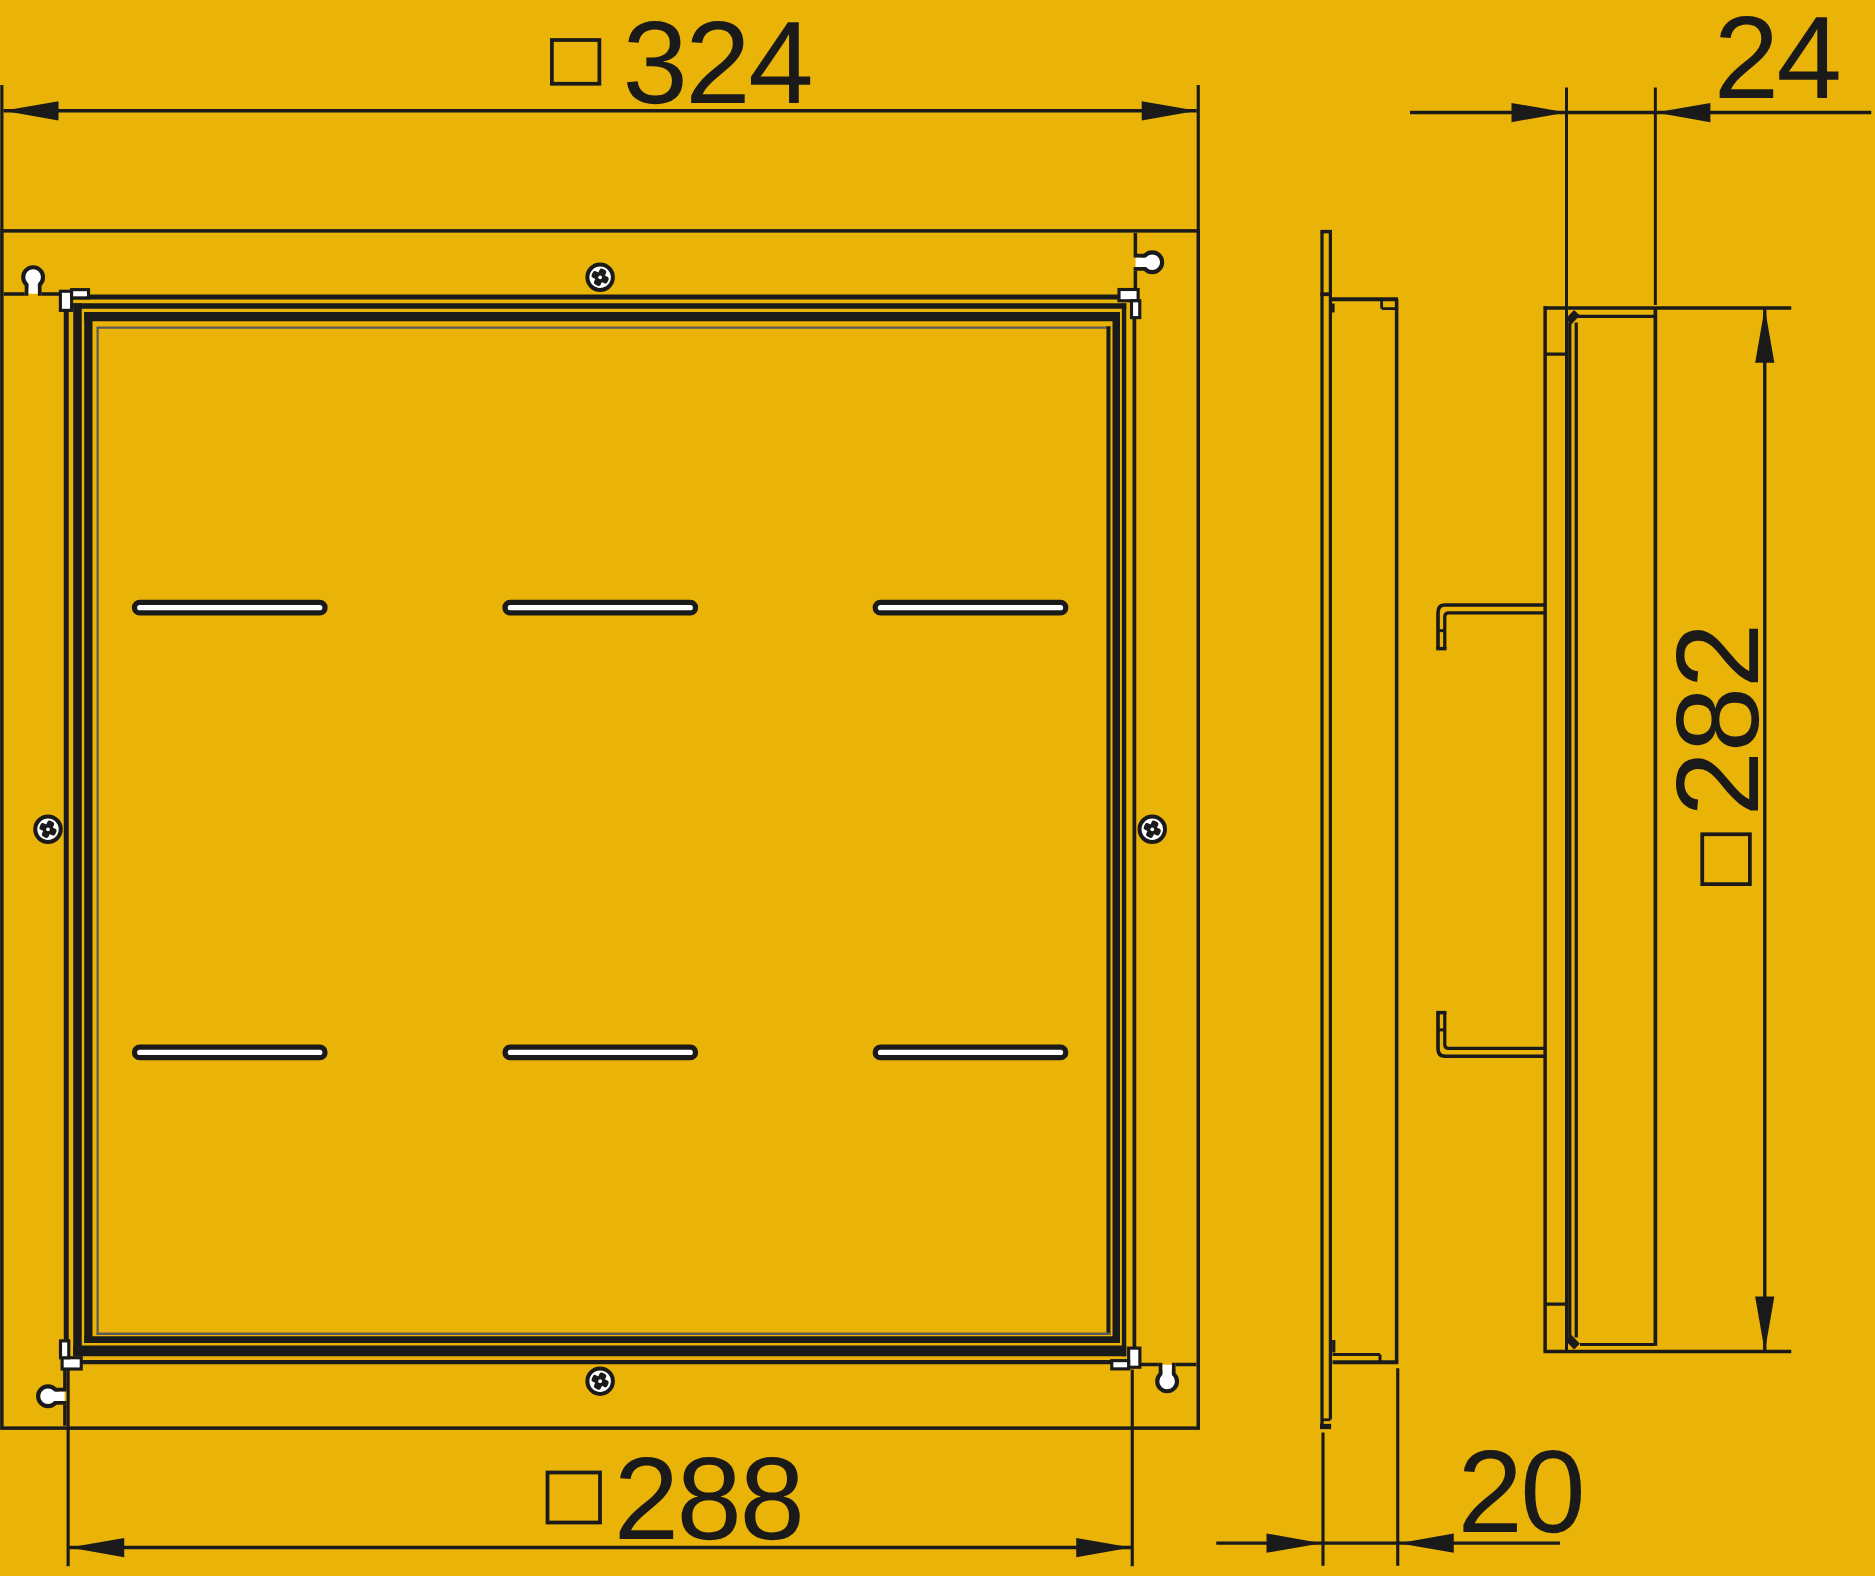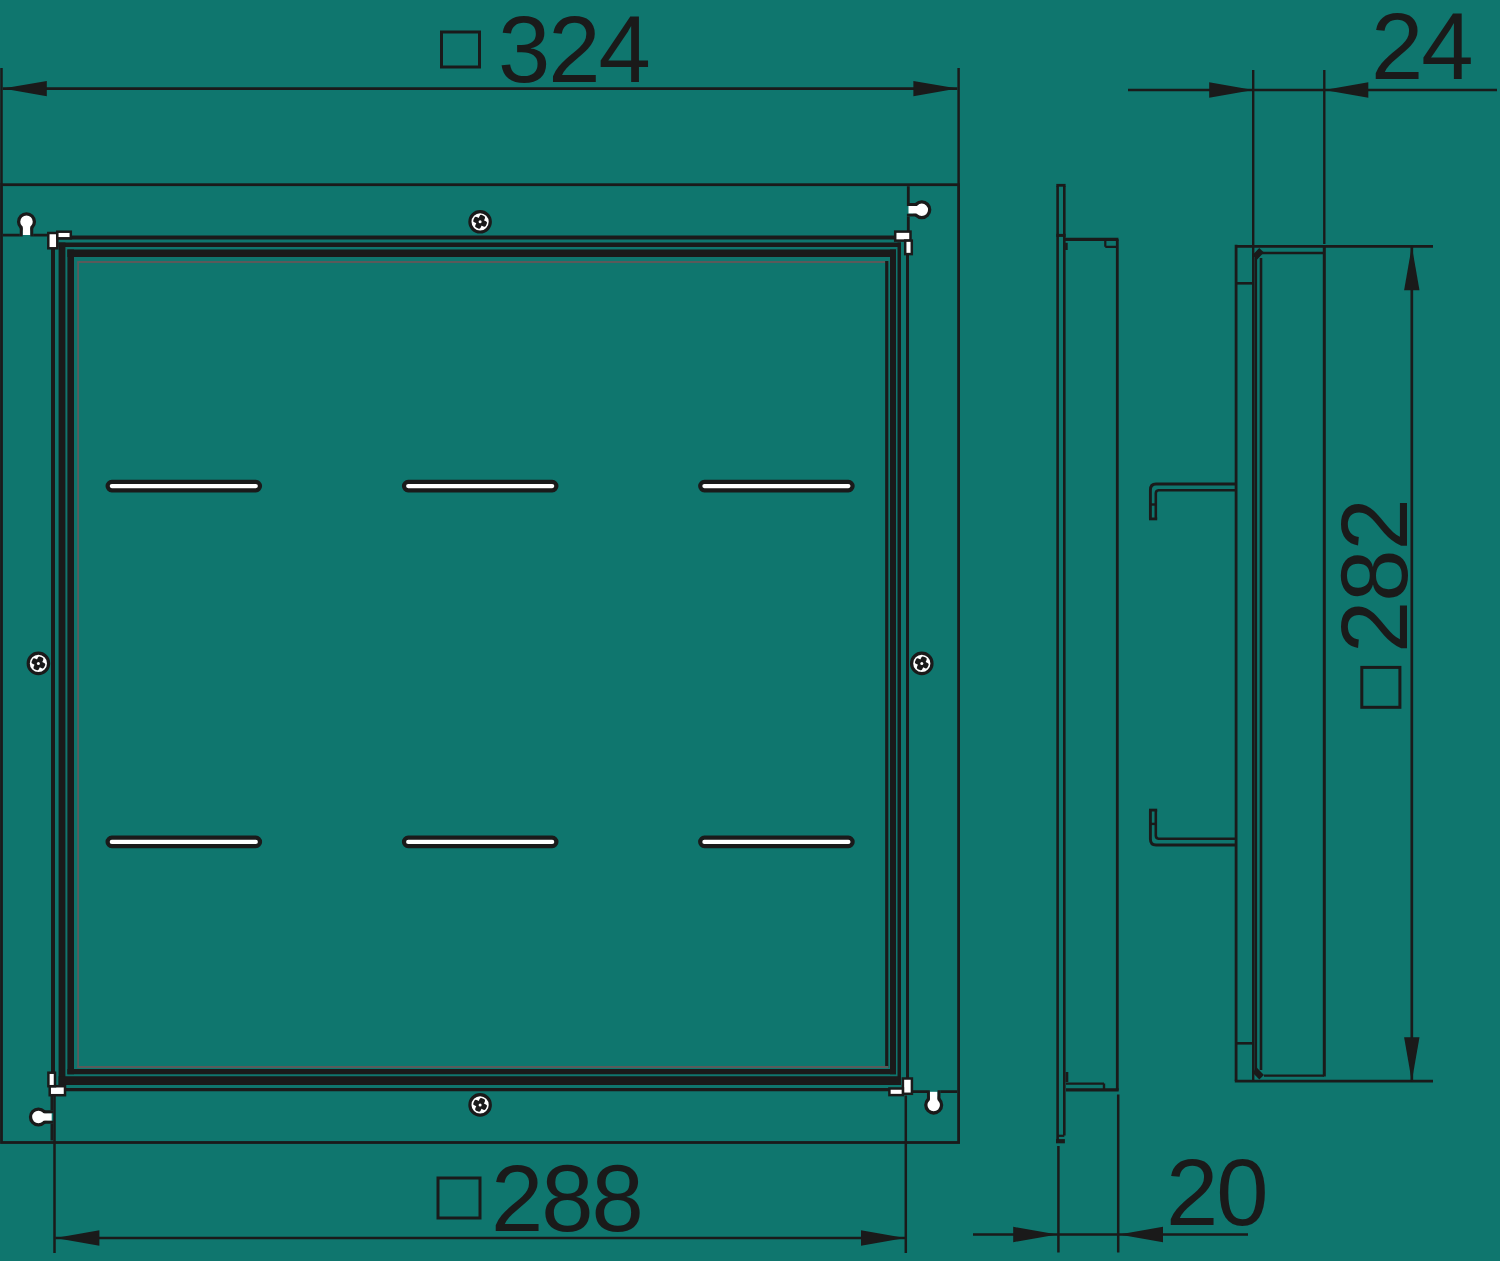--- a/index.html
+++ b/index.html
@@ -1,16 +1,16 @@
 <!DOCTYPE html>
 <html><head>
 <meta charset="utf-8">
 <style>
   html,body{margin:0;padding:0;background:#ffffff;}
-  .page{width:1500px;height:1261px;position:relative;background:#0f766e;overflow:hidden;}
+  .page{width:1500px;height:1261px;position:relative;background:#eab308;overflow:hidden;}
   text{font-family:"Liberation Sans", sans-serif;fill:#1a1a1a;}
 </style>
 </head>
 <body>
 <div class="page">
 <svg width="1500" height="1261" viewBox="0 0 1500 1261">
 <defs>
 
   <g id="screw">
     <circle cx="0" cy="0" r="10.2" fill="#fff" stroke="#1a1a1a" stroke-width="3.2"></circle>

